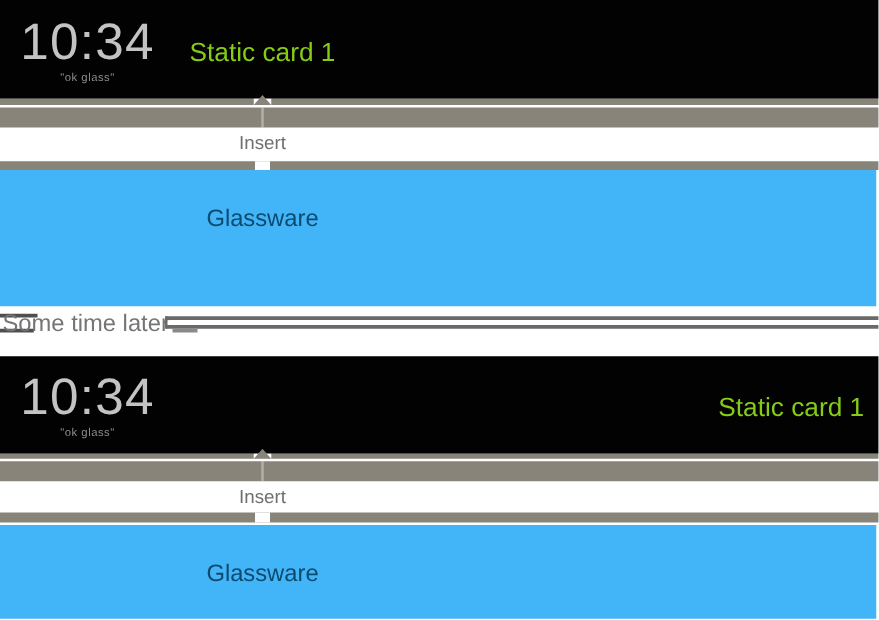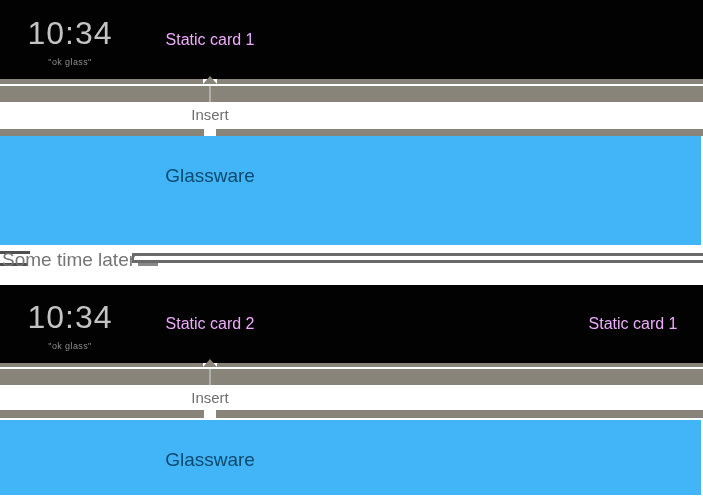--- a/index.html
+++ b/index.html
@@ -1,23 +1,23 @@
 <!DOCTYPE html>
 <html style="--blue: #41b5f8; --gray: #88847a; --black: #020202;"><head>
 <meta charset="utf-8">
 <style>
   * { margin:0; padding:0; box-sizing:border-box; }
   html,body { background:#fff; }
   body { font-family:"Liberation Sans", sans-serif; }
   #canvas { position:relative; width:703px; height:496px; background:#fff; overflow:hidden; }
   .black-strip { position:absolute; left:0; width:703px; background:var(--black,#020202); }
   .clock { position:absolute; left:0; width:140px; text-align:center; }
-  .clock-time { color:#c3c3c3; font-size:32px; font-weight:300; letter-spacing:1px; line-height:34px; }
+  .clock-time { color:#c3c3c3; font-size:41px; font-weight:300; letter-spacing:1px; line-height:34px; }
   .clock-hint { color:#8e8e8e; font-size:9px; margin-top:7px; letter-spacing:0.4px; }
-  .card-label { position:absolute; transform:translateX(-50%); color:#f0abfc; font-size:16px; white-space:nowrap; }
+  .card-label { position:absolute; transform:translateX(-50%); color:#84cc16; font-size:21px; white-space:nowrap; }
   .bar { position:absolute; left:0; width:703px; background:var(--gray,#88847a); }
   .gap { position:absolute; background:#ffffff; }
   .arrowhead { position:absolute; width:0; height:0;
                border-left:7px solid transparent; border-right:7px solid transparent;
                border-bottom:8px solid var(--gray,#88847a); }
   .seam { position:absolute; width:2px; background:rgba(255,255,255,0.35); }
   .insert-label { position:absolute; transform:translateX(-50%); color:#6f6f6f; font-size:15px; }
   .blue-card { position:absolute; left:0; width:701px; background:var(--blue,#41b5f8); }
   .glassware-label { position:absolute; transform:translateX(-50%); color:#0c4a6e; font-size:19px; }
   .divider-text { position:absolute; color:#757575; font-size:19px; white-space:nowrap; }
@@ -63,21 +63,20 @@
     <div class="hline" style="left:133px; top:260px; width:570px; height:3px;"></div>
     <div class="hline" style="left:138px; top:263px; width:20px; height:3px; background:#8a8a8a;"></div>
   </section>
 
   <section>
     <div class="black-strip" style="top:285px; height:78px;">
       <div class="clock" style="top:15px;">
         <div class="clock-time">10:34</div>
         <div class="clock-hint">"ok glass"</div>
       </div>
-      <div class="card-label" style="left:210px; top:30px;">Static card 2</div>
       <div class="card-label" style="left:633px; top:30px;">Static card 1</div>
     </div>
 
     <div class="bar" style="top:363px; height:4px;"></div>
     <div class="gap" style="left:203px; top:363px; width:14px; height:4px;"></div>
     <div class="arrowhead" style="left:203px; top:359px;"></div>
     <div class="bar" style="top:369px; height:16px;"></div>
     <div class="seam" style="left:209px; top:369px; height:16px;"></div>
 
     <div class="insert-label" style="left:210px; top:389px;">Insert</div>

